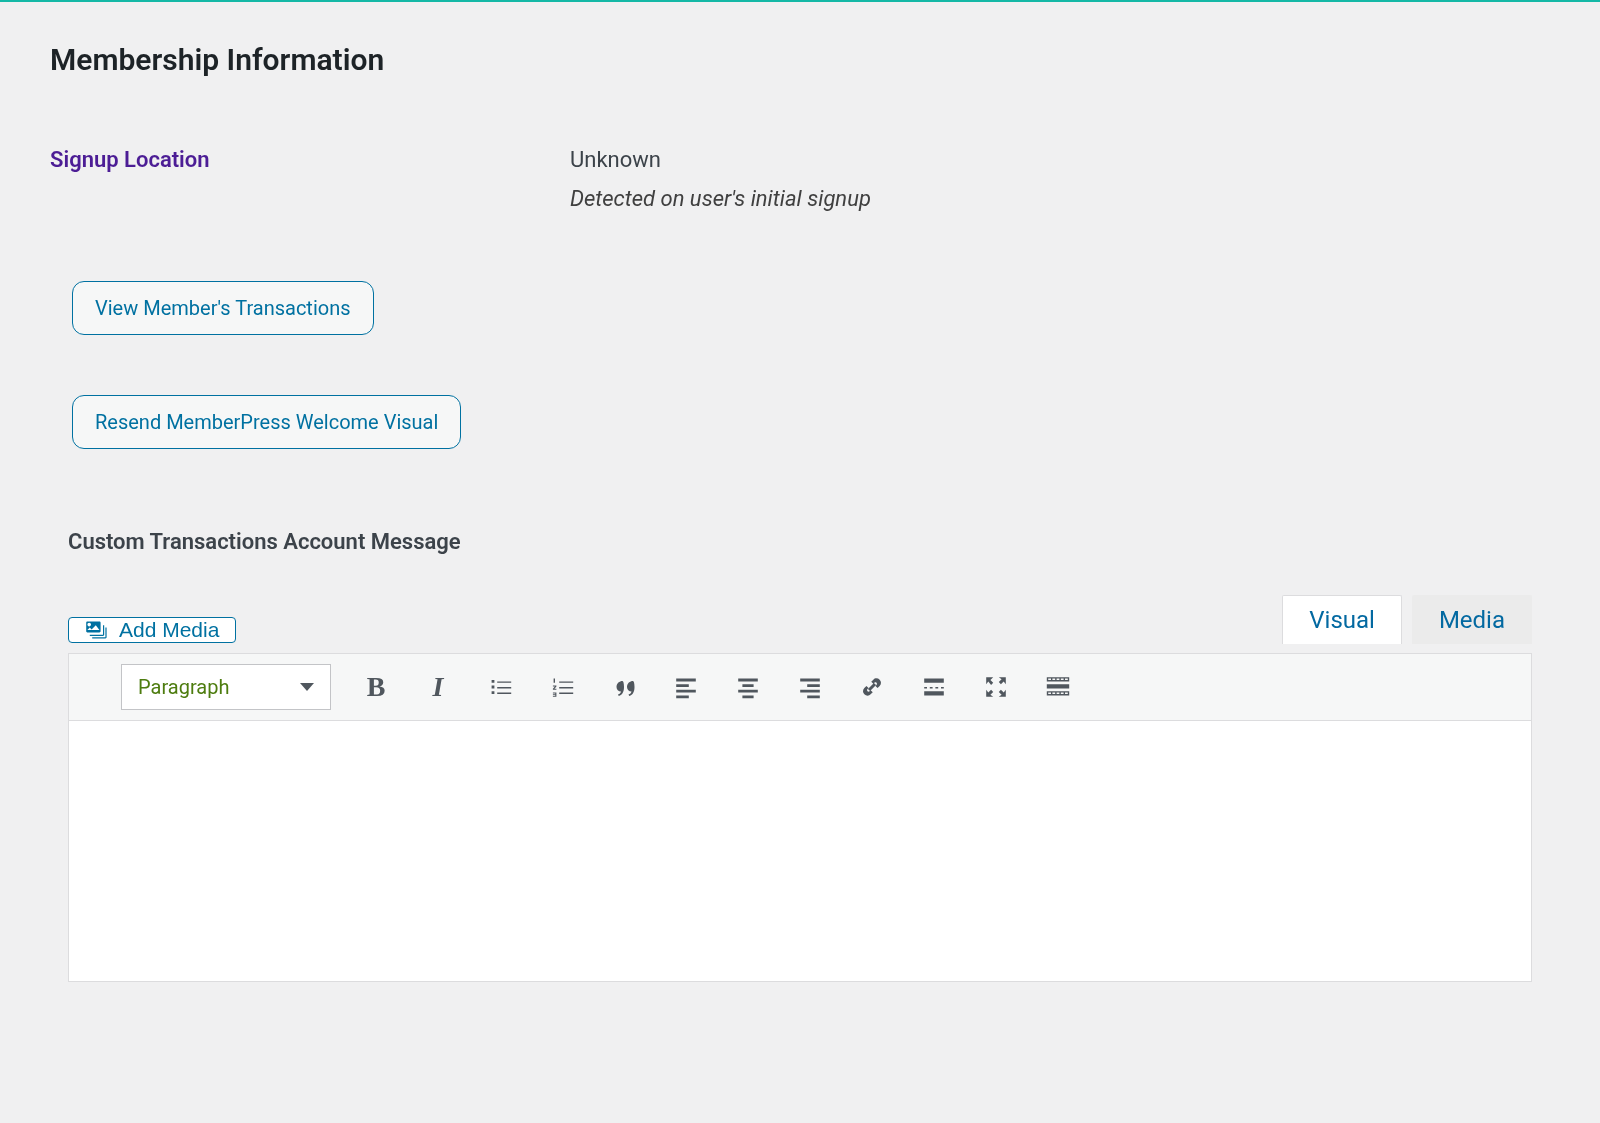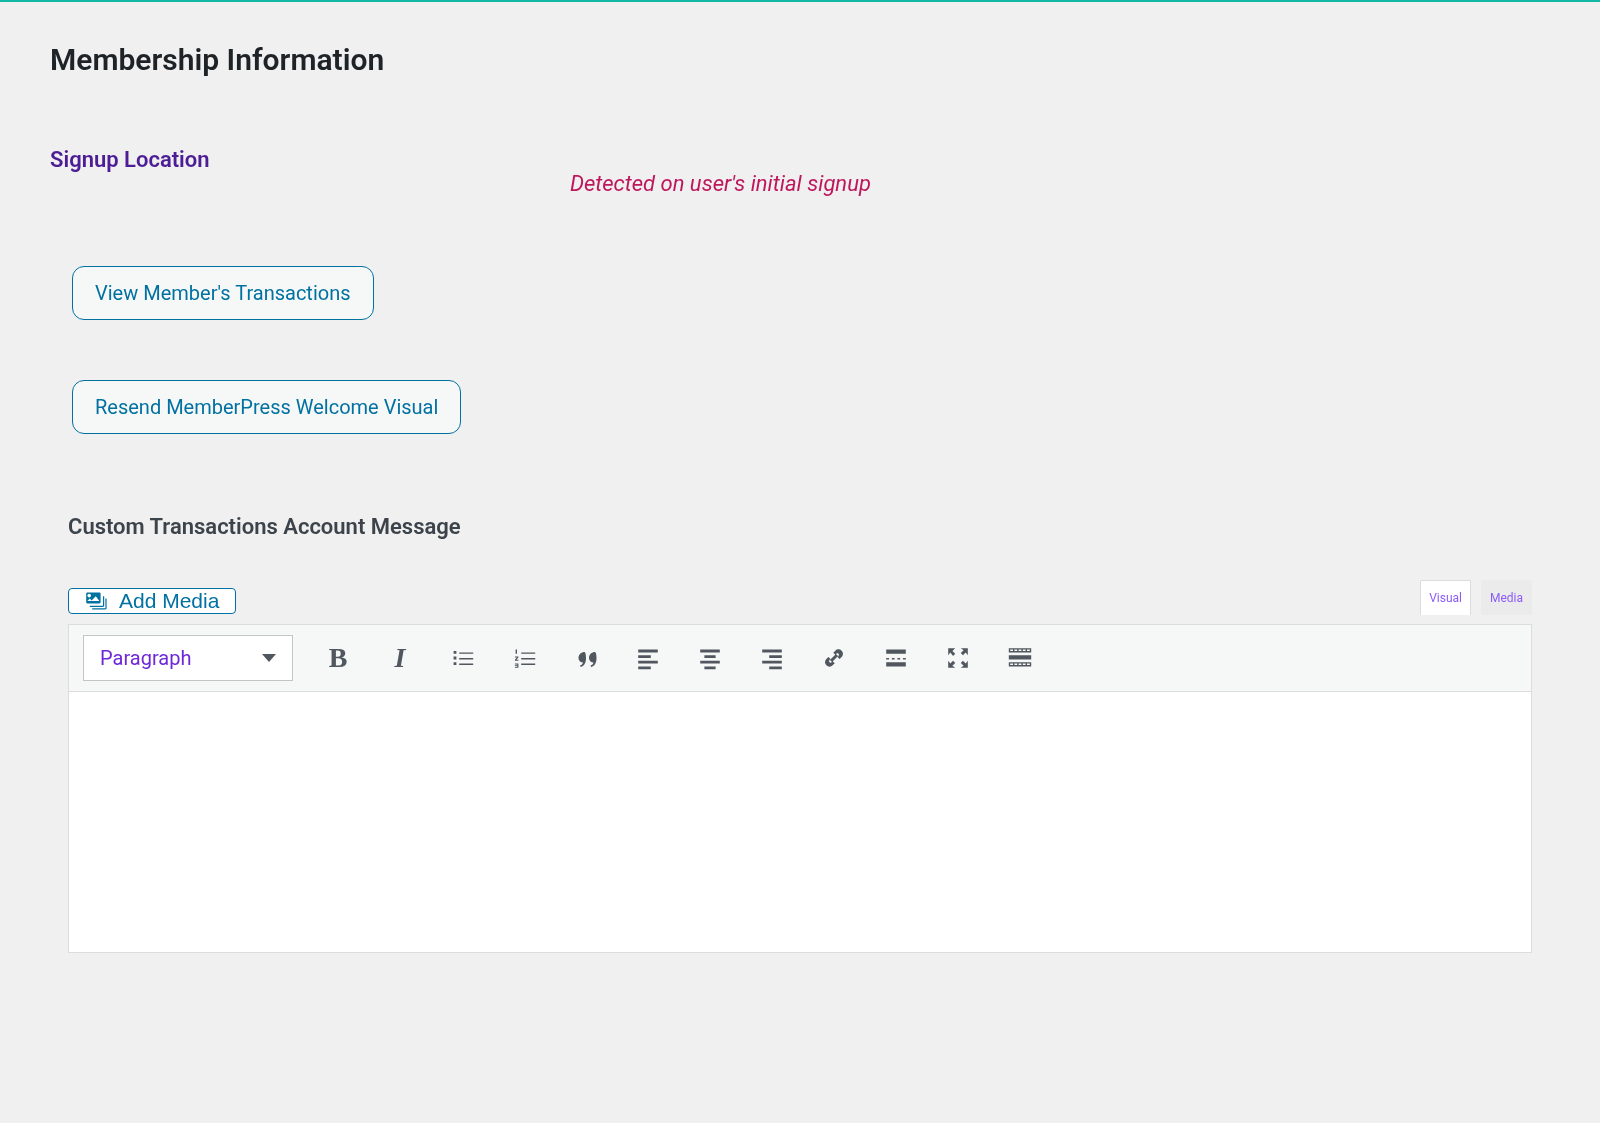--- a/index.html
+++ b/index.html
@@ -32,24 +32,24 @@
     font-size: 22px;
     font-weight: 600;
     color: #4c1d95;
     padding-top: 0;
   }
   .field-value {
     font-size: 22px;
     color: #3c434a;
   }
   .field-desc {
-    margin-top: 24px;
+    margin-top: 14px;
     font-size: 22px;
     font-style: italic;
-    color: #be185d;
+    color: #404040;
   }
   .btn-row { margin-bottom: 60px; padding-left: 22px;}
   .btn {
     display: inline-block;
     background: #f6f7f7;
     border: 1px solid #0a4b78;
     border-color: #0071a1;
     color: #0071a1;
     font-size: 20px;
     line-height: 1;
@@ -84,23 +84,23 @@
   }
   .add-media-btn svg { fill:#0071a1; }
   .tabs {
     display:flex;
     gap:10px;
   }
   .tab {
     background:#fff;
     border:1px solid #dcdcde;
     border-bottom:none;
-    padding:10px 8px;
-    font-size:12px;
-    color:#8b5cf6;
+    padding:10px 26px;
+    font-size:24px;
+    color:#0369a1;
     border-radius:2px 2px 0 0;
     cursor:pointer;
     position:relative;
     bottom:-1px;
   }
   .tab.inactive {
     background:#ebebeb;
     border-color:#ebebeb;
   }
   .toolbar {
@@ -114,26 +114,27 @@
     display:flex;
     align-items:center;
     gap:28px;
     padding:10px 14px;
   }
   .format-select {
     background:#fff;
     border:1px solid #c3c4c7;
     padding:10px 54px 10px 16px;
     font-size:20px;
-    color:#6d28d9;
+    color:#4d7c0f;
     position:relative;
     display:inline-flex;
     align-items:center;
     min-width:210px;
     cursor:pointer;
+    margin-left:38px;
   }
   .format-select::after{
     content:"";
     position:absolute;
     right:16px;
     top:50%;
     width:0;height:0;
     border-left:7px solid transparent;
     border-right:7px solid transparent;
     border-top:8px solid #50575e;
@@ -154,20 +155,21 @@
 </head>
 <body>
 
 <div class="page">
 
   <h2 class="section-title">Membership Information</h2>
 
   <div class="field-row">
     <div class="field-label">Signup Location</div>
     <div>
+      <div class="field-value">Unknown</div>
       <div class="field-desc">Detected on user's initial signup</div>
     </div>
   </div>
 
   <div class="btn-row">
     <a href="#" class="btn">View Member's Transactions</a>
   </div>
   <div class="btn-row">
     <a href="#" class="btn">Resend MemberPress Welcome Visual</a>
   </div>

